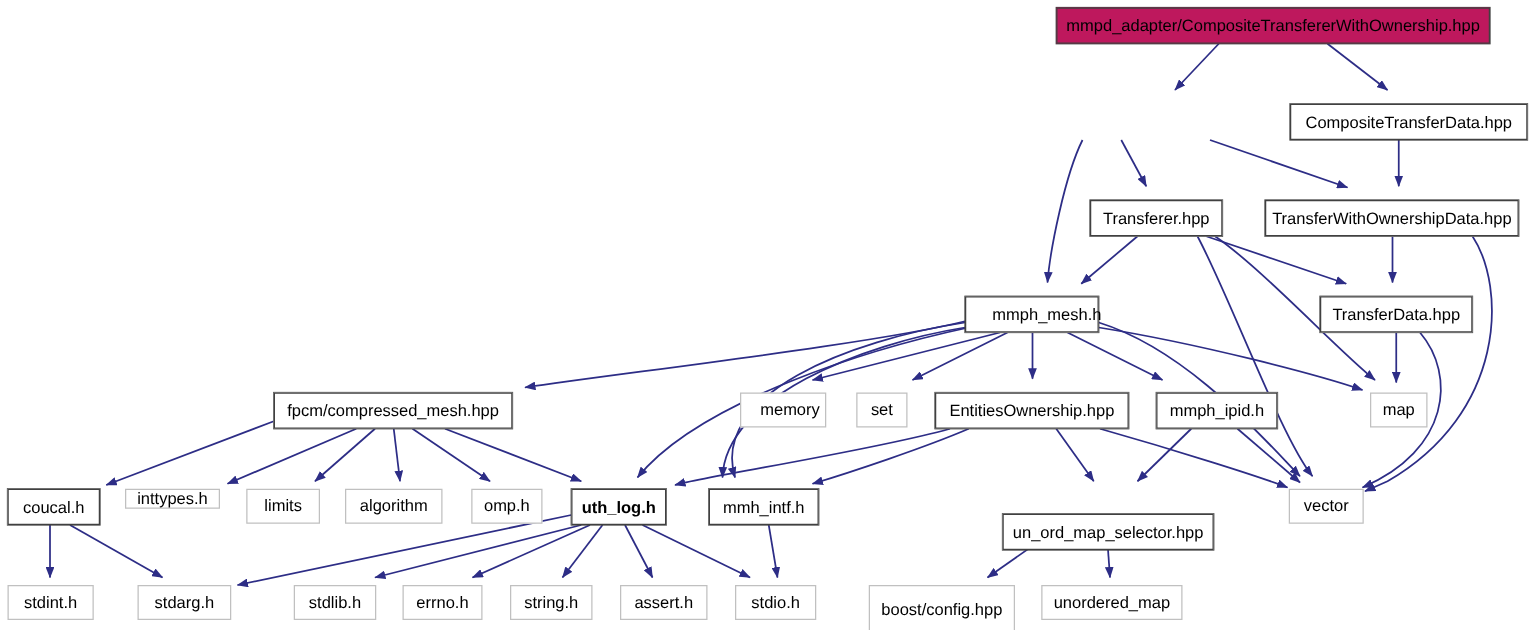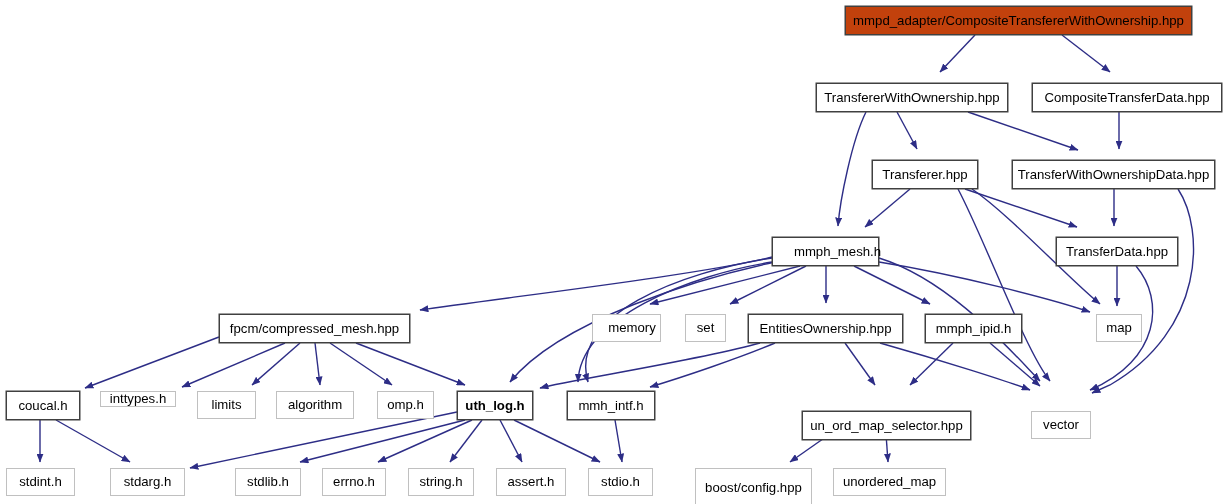--- a/index.html
+++ b/index.html
@@ -43,21 +43,21 @@
     font-size: 13.2px;
     line-height: 1;
     letter-spacing: 0px;
     user-select: none;
   }
   .node.local {
     border: 1px solid #404040;
     box-shadow: 0 0 0 0.5px #404040;
   }
   .node.root {
-    background: #c2410c;
+    background: #be185d;
     border: 1px solid #404040;
     box-shadow: 0 0 0 0.5px #404040;
   }
 </style>
 </head>
 <body>
 
 <div id="graph-root">
   <svg id="edge-layer" viewBox="0 0 1227 504" width="1227" height="504" xmlns="http://www.w3.org/2000/svg">
     <defs>
@@ -112,23 +112,20 @@
         <path d="M 514,420 L 600,462"></path>
         <path d="M 615,420 L 622,462"></path>
         <path d="M 850,420 L 790,462"></path>
         <path d="M 885,420 L 888,462"></path>
       </g>
   </svg>
   <div id="node-layer">
       <div class="node root" style="left: 845px; top: 6px; width: 347px; height: 29px;">
         <span>mmpd_adapter/CompositeTransfererWithOwnership.hpp</span>
       </div>
-      <div class="node local" style="left: 816px; top: 83px; width: 192px; height: 29px;">
-        <span>TransfererWithOwnership.hpp</span>
-      </div>
       <div class="node local" style="left: 1032px; top: 83px; width: 190px; height: 29px;">
         <span>CompositeTransferData.hpp</span>
       </div>
       <div class="node local" style="left: 872px; top: 160px; width: 106px; height: 29px;">
         <span>Transferer.hpp</span>
       </div>
       <div class="node local" style="left: 1012px; top: 160px; width: 203px; height: 29px;">
         <span>TransferWithOwnershipData.hpp</span>
       </div>
       <div class="node local" style="left: 772px; top: 237px; width: 107px; height: 29px; padding-left: 24px;">
@@ -172,21 +169,21 @@
       </div>
       <div class="node local" style="left: 457px; top: 391px; width: 76px; height: 29px; font-weight: bold;">
         <span>uth_log.h</span>
       </div>
       <div class="node local" style="left: 567px; top: 391px; width: 88px; height: 29px;">
         <span>mmh_intf.h</span>
       </div>
       <div class="node local" style="left: 802px; top: 391px; width: 169px; height: 29px; margin-top: 20px;">
         <span>un_ord_map_selector.hpp</span>
       </div>
-      <div class="node system" style="left: 1031px; top: 391px; width: 60px; height: 28px; margin-top: 20px;">
+      <div class="node system" style="left: 1031px; top: 391px; width: 60px; height: 28px;">
         <span>vector</span>
       </div>
       <div class="node system" style="left: 6px; top: 468px; width: 69px; height: 28px;">
         <span>stdint.h</span>
       </div>
       <div class="node system" style="left: 110px; top: 468px; width: 75px; height: 28px;">
         <span>stdarg.h</span>
       </div>
       <div class="node system" style="left: 235px; top: 468px; width: 66px; height: 28px;">
         <span>stdlib.h</span>

